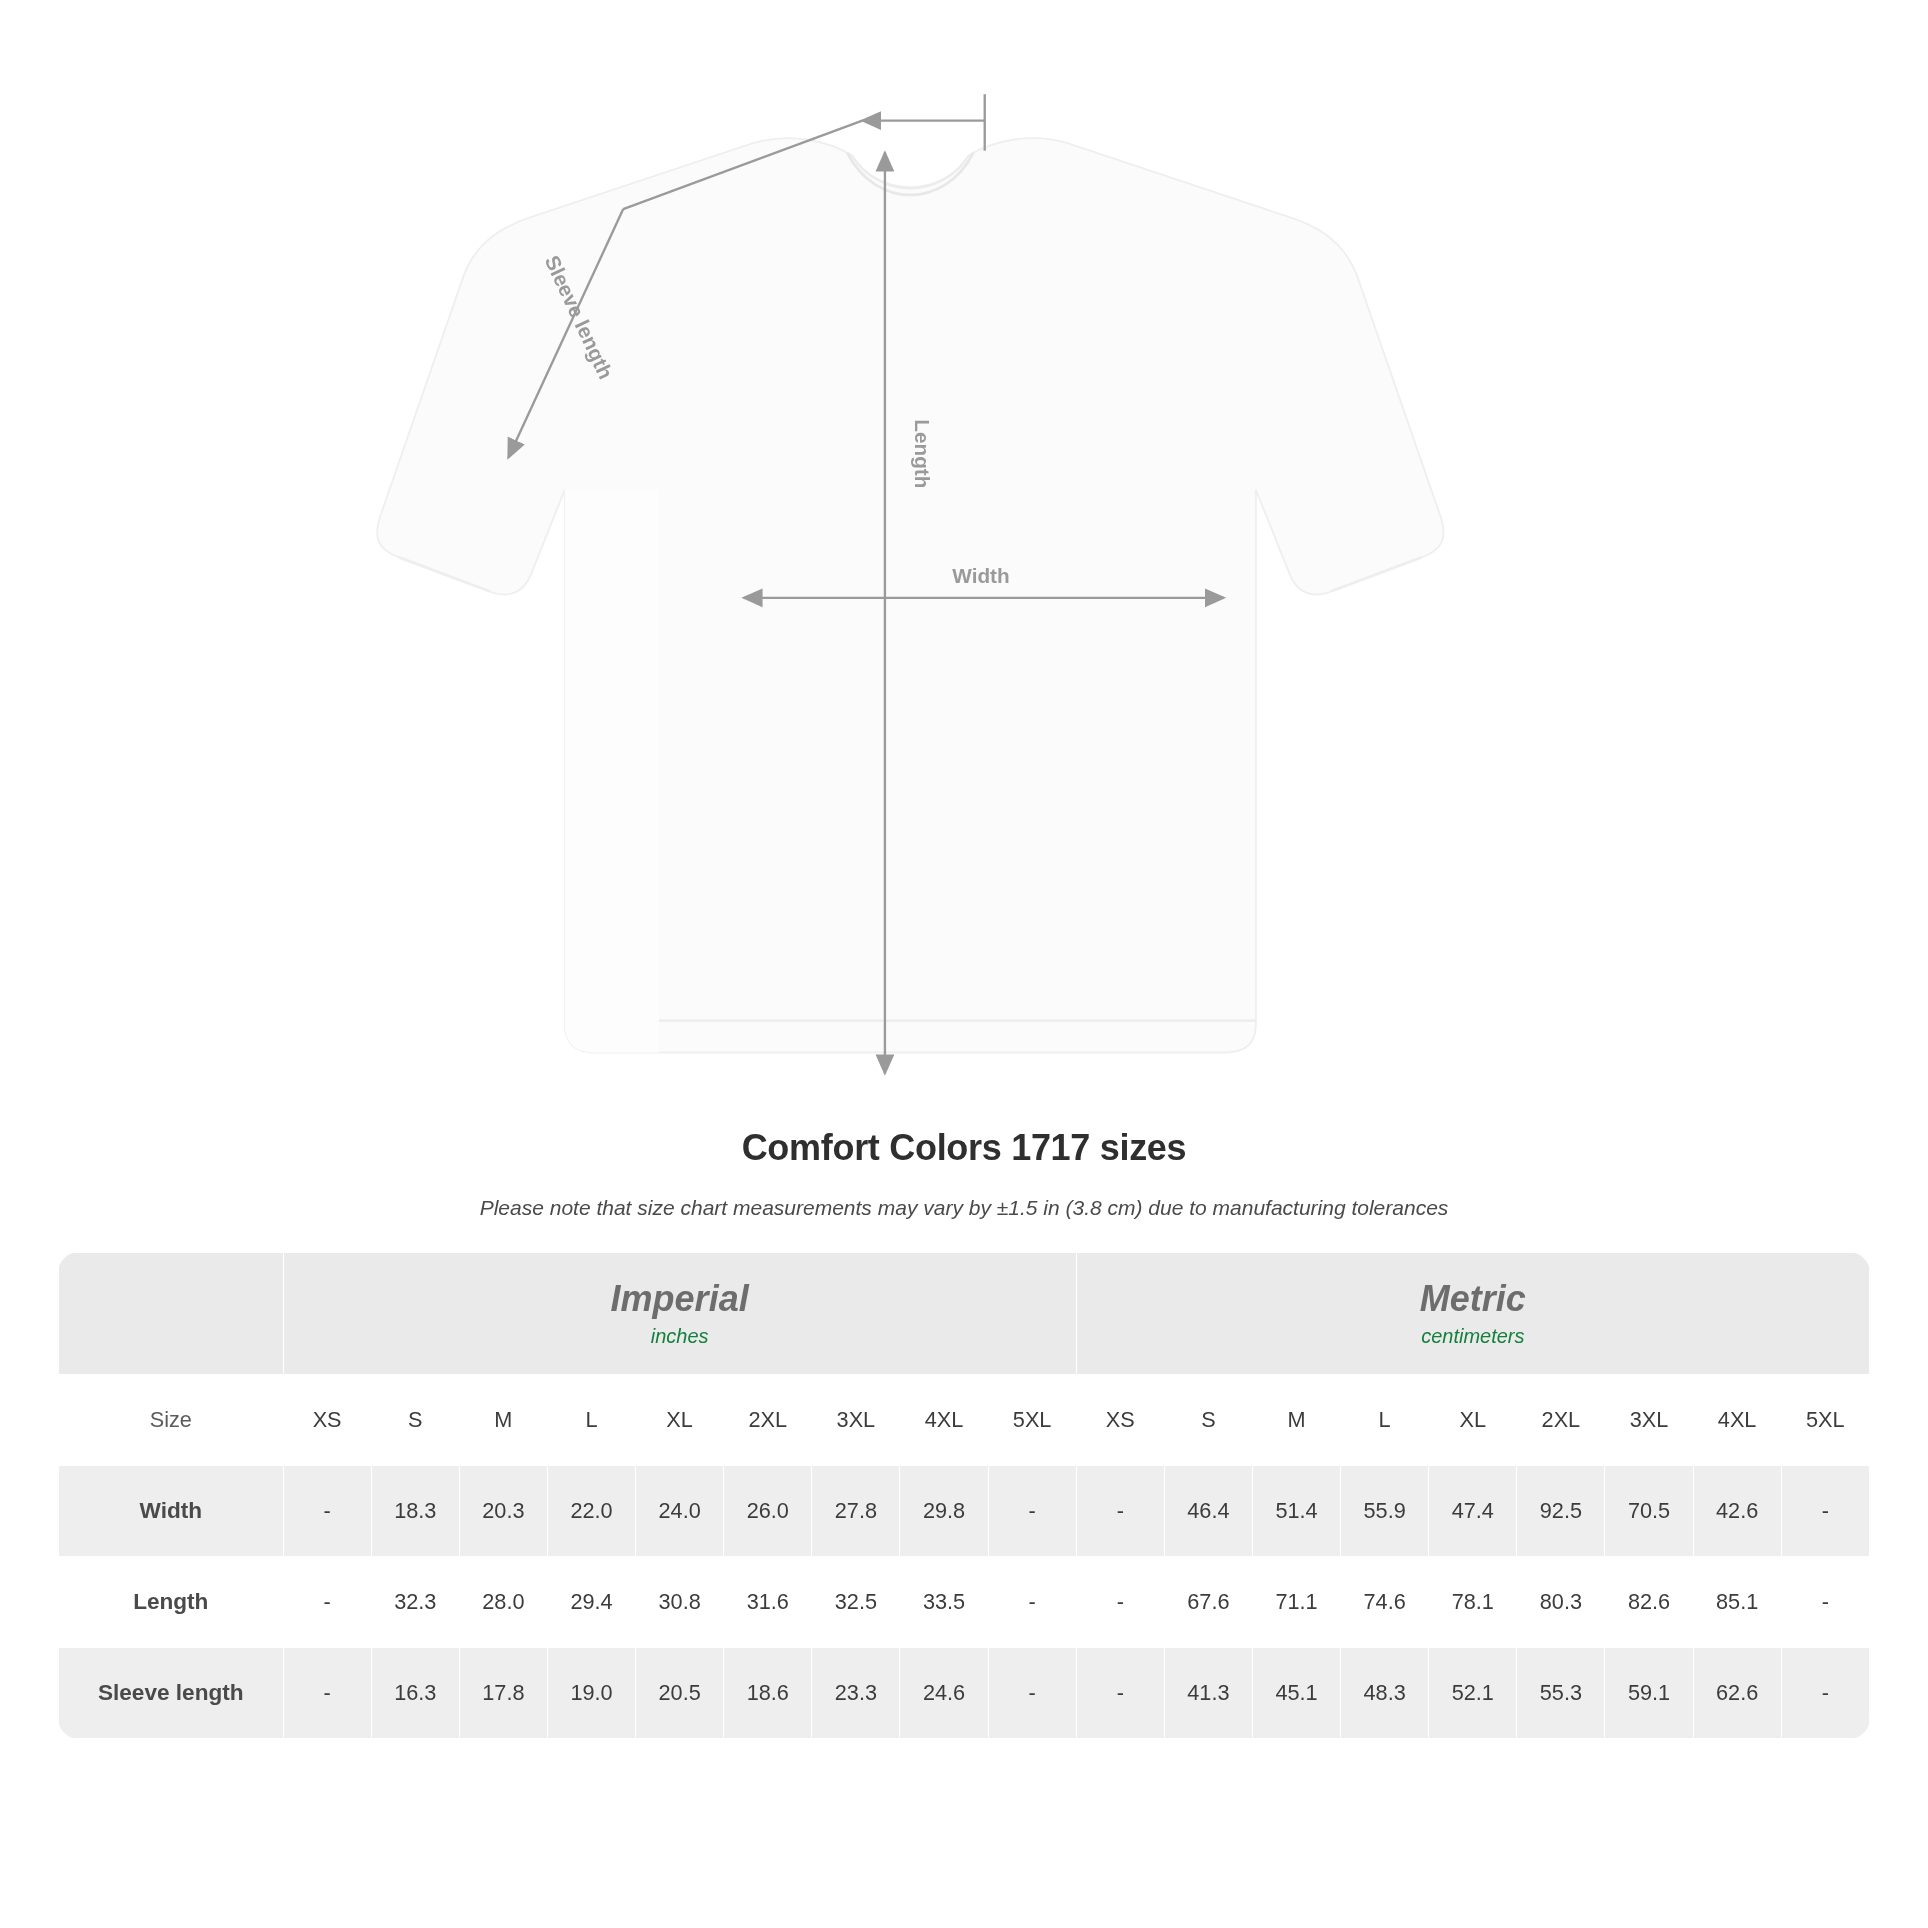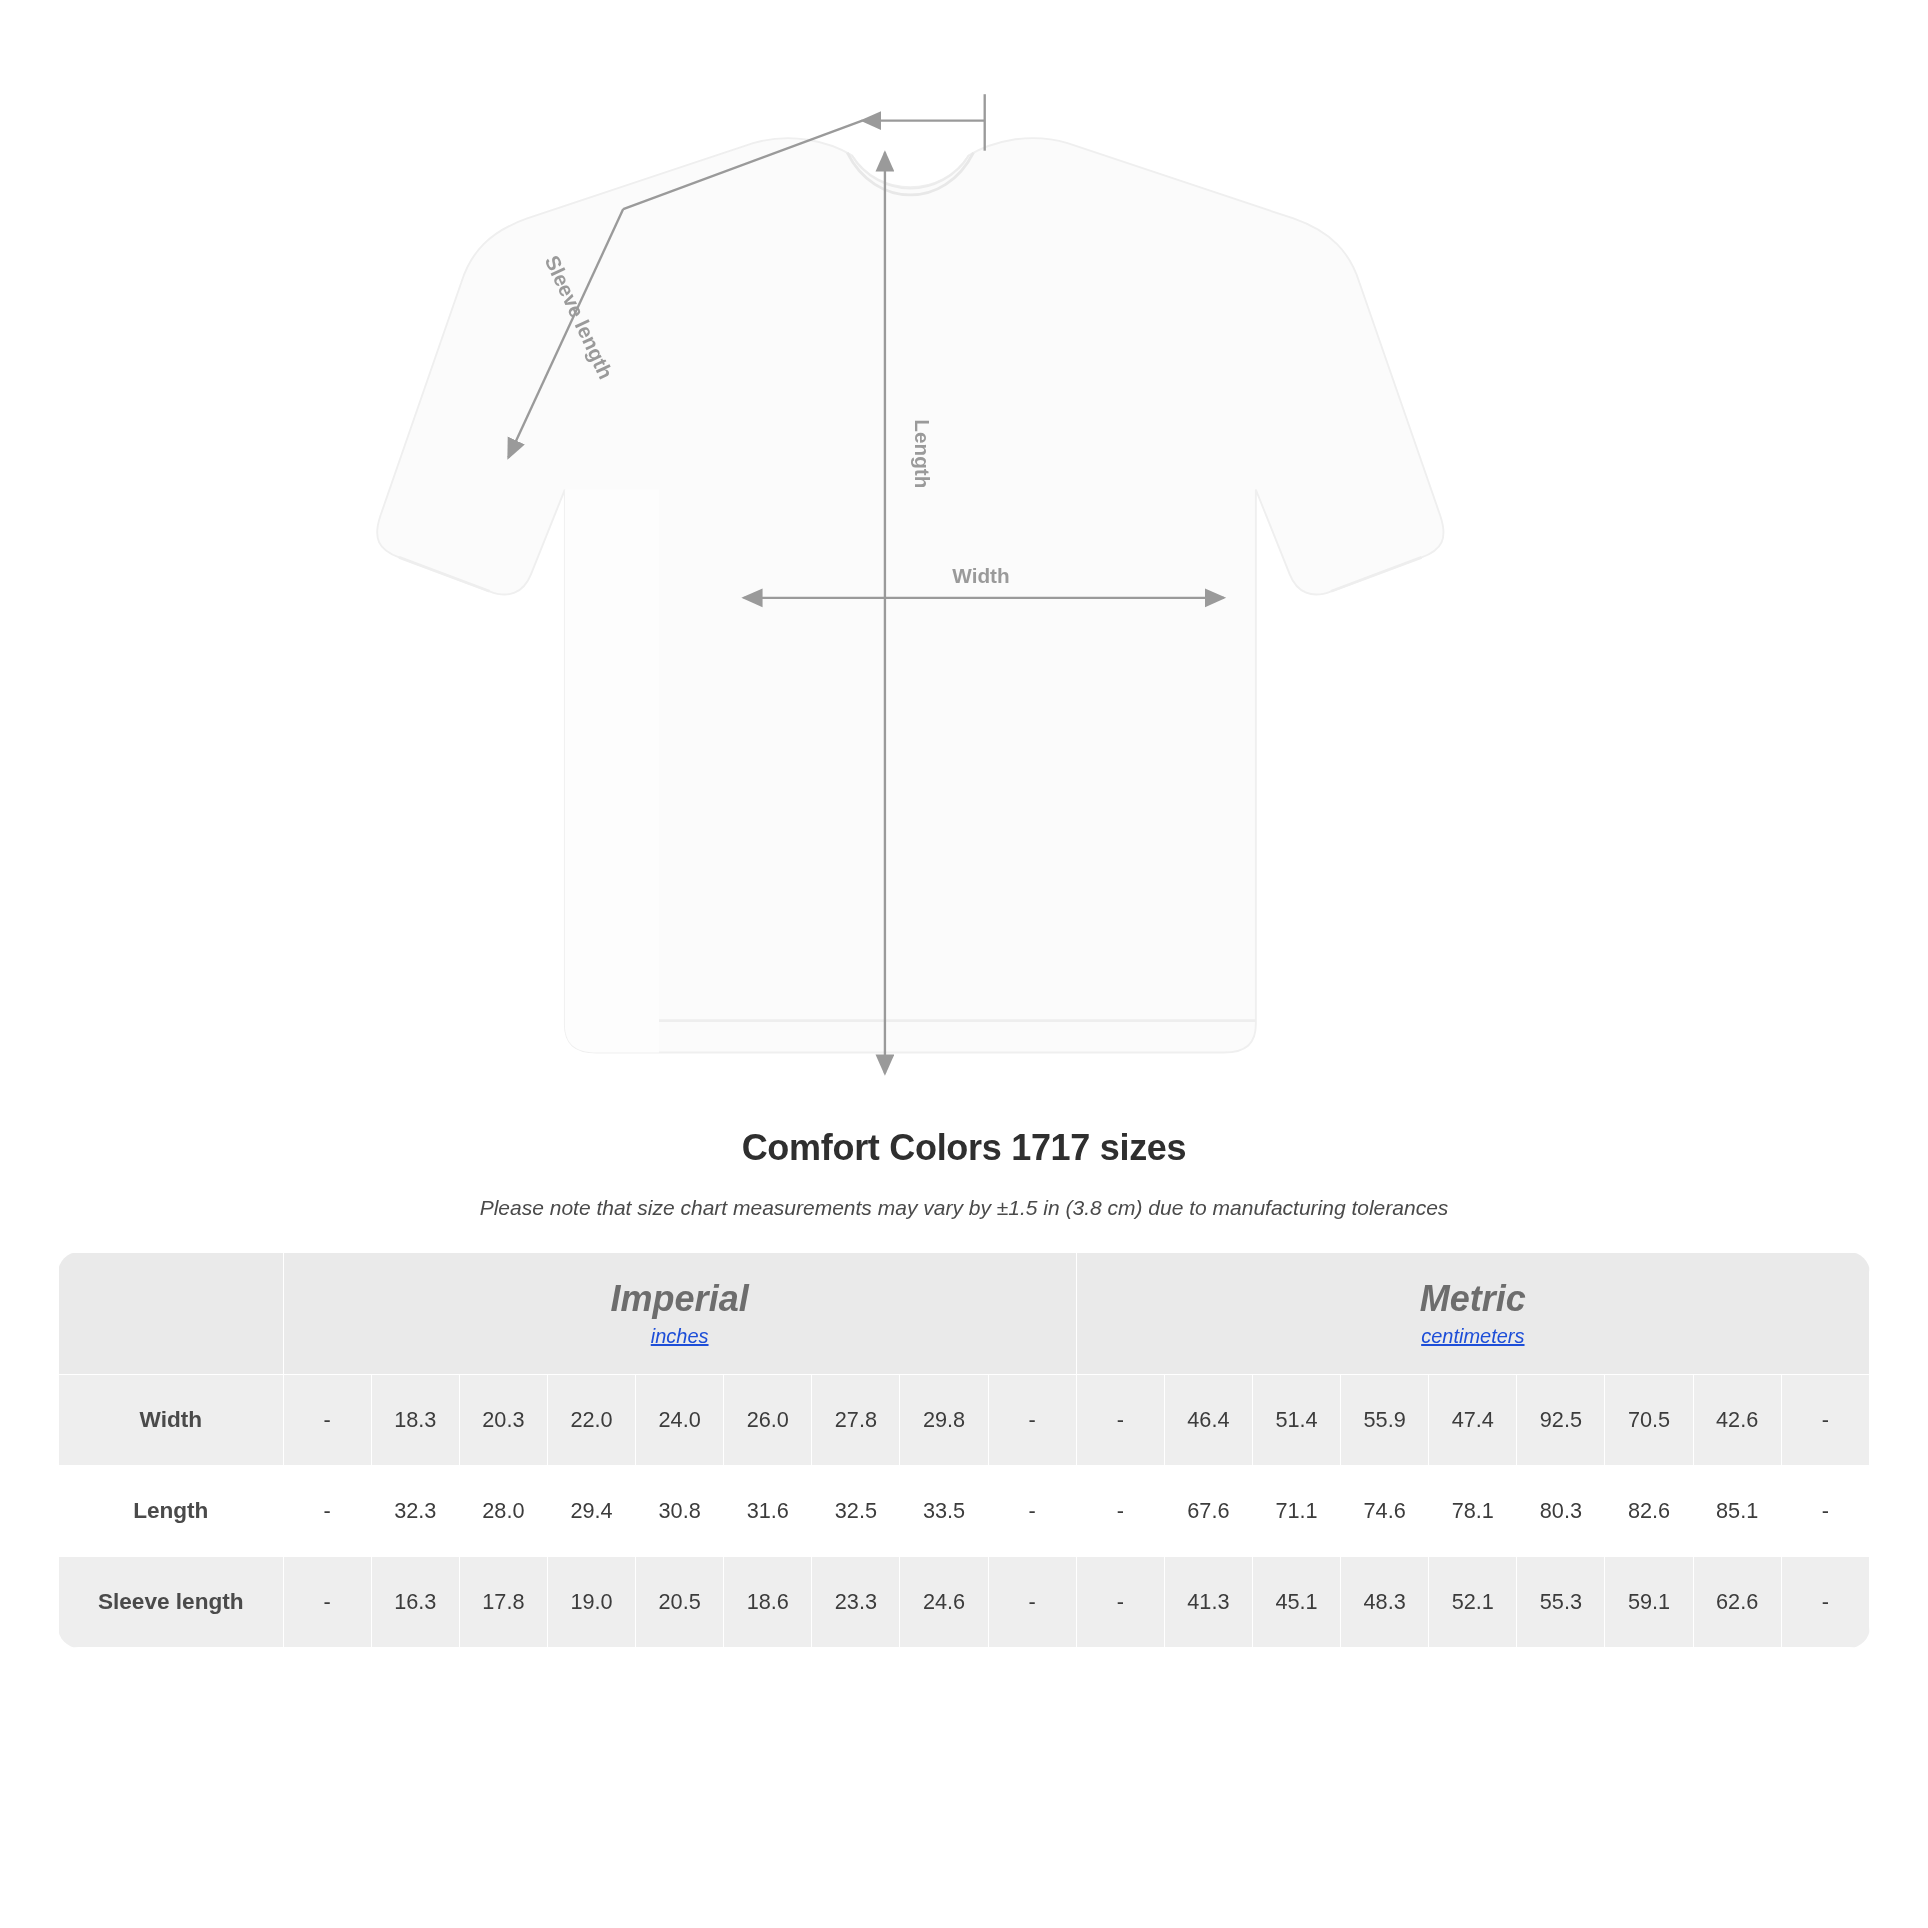--- a/index.html
+++ b/index.html
@@ -80,23 +80,22 @@
   .unit-name {
     font-size: 36px;
     font-weight: bold;
     font-style: italic;
     color: #6d6d6d;
     line-height: 1.25;
   }
   .unit-sub {
     font-size: 20px;
     font-style: italic;
-    color: #1d4ed8;
+    color: #15803d;
     line-height: 1.5;
-    text-decoration: underline;
   }
   .unit-row td.blank { background: #eaeaea; }
 
   
   .size-row td {
     background: #ffffff;
     height: 90px;
     font-weight: bold;
     color: #5c5c5c;
     font-size: 22.6px;
@@ -221,20 +220,41 @@
           <td colspan="9">
             <div class="unit-name">Imperial</div>
             <div class="unit-sub">inches</div>
           </td>
           <td colspan="9">
             <div class="unit-name">Metric</div>
             <div class="unit-sub">centimeters</div>
           </td>
         </tr>
 
+        <tr class="size-row">
+          <td class="rowlabel">Size</td>
+          <td>XS</td>
+          <td>S</td>
+          <td>M</td>
+          <td>L</td>
+          <td>XL</td>
+          <td>2XL</td>
+          <td>3XL</td>
+          <td>4XL</td>
+          <td>5XL</td>
+          <td>XS</td>
+          <td>S</td>
+          <td>M</td>
+          <td>L</td>
+          <td>XL</td>
+          <td>2XL</td>
+          <td>3XL</td>
+          <td>4XL</td>
+          <td>5XL</td>
+        </tr>
 
         <tr class="data-row shade">
           <td class="rowlabel">Width</td>
           <td>-</td>
           <td>18.3</td>
           <td>20.3</td>
           <td>22.0</td>
           <td>24.0</td>
           <td>26.0</td>
           <td>27.8</td>

